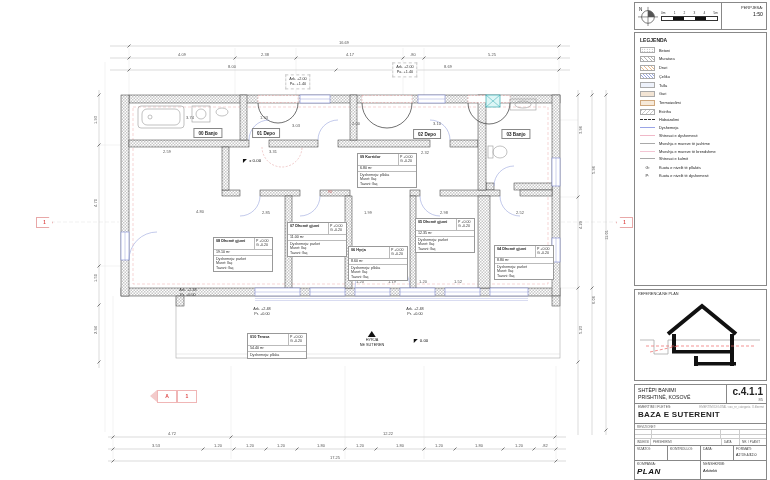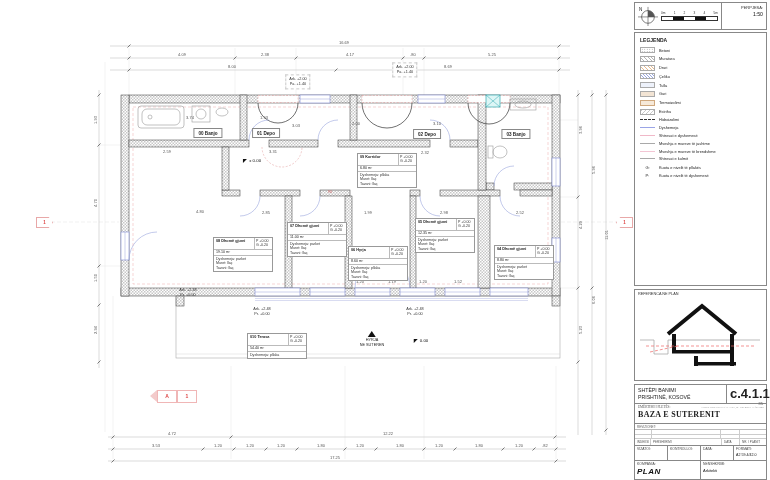--- a/index.html
+++ b/index.html
@@ -71,23 +71,23 @@
   .lsw-kulm{border-top:1px solid #a9a9a9;}
   .leg-label{font-size:3.9px;color:#222;}
   .leg-note{margin-top:3.5px;}
   .leg-key{width:15px;text-align:center;font-size:4px;color:#222;flex:0 0 auto;}
   .ref-box{border:1px solid #888;margin-top:3px;height:92px;box-sizing:border-box;padding:2px 3px;position:relative;}
   .ref-caption{font-size:3.8px;color:#333;}
   .tb{border:1px solid #888;margin-top:3px;box-sizing:border-box;}
   .tb-r1{display:flex;border-bottom:1px solid #888;height:18px;}
   .tb-proj{flex:1;padding:2px 3px;font-size:5.2px;line-height:1.35;}
   .tb-code{width:40px;border-left:1px solid #888;text-align:right;padding:1px 3px;box-sizing:border-box;}
-  .code{font-size:13px;font-weight:bold;}
+  .code{font-size:10px;font-weight:bold;}
   .code-sub{font-size:4px;color:#666;}
-  .tb-r2{border-bottom:1px solid #888;padding:1px 3px 0;height:20px;position:relative;box-sizing:border-box;font-family:Liberation Serif, serif;}
+  .tb-r2{border-bottom:1px solid #888;padding:1px 3px 0;height:20px;position:relative;box-sizing:border-box;}
   .tb-cap{font-size:3.4px;color:#555;}
   .tb-digital{position:absolute;right:2px;top:1px;font-size:2.9px;color:#999;}
   .tb-title{font-size:8px;font-weight:bold;letter-spacing:0.3px;margin-top:1px;}
   .rev{border-bottom:1px solid #888;}
   .rev-cap{font-size:3.1px;color:#666;padding:0.5px 2px;border-bottom:0.5px solid #bbb;}
   .rev-row{display:flex;height:3.5px;border-bottom:0.5px solid #ccc;}
   .rev-row div{border-right:0.5px solid #ccc;}
   .rev-row div:nth-child(1),.rev-head .rev-hcell:nth-child(1){width:16px;}
   .rev-row div:nth-child(2),.rev-head .rev-hcell:nth-child(2){flex:1;}
   .rev-row div:nth-child(3),.rev-head .rev-hcell:nth-child(3){width:18px;}

